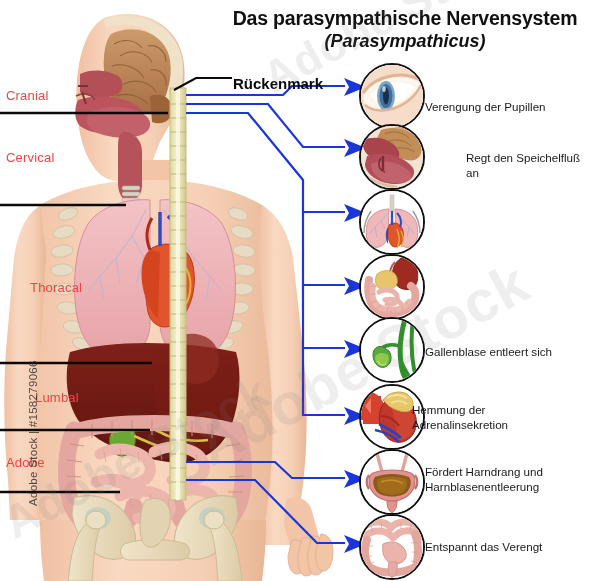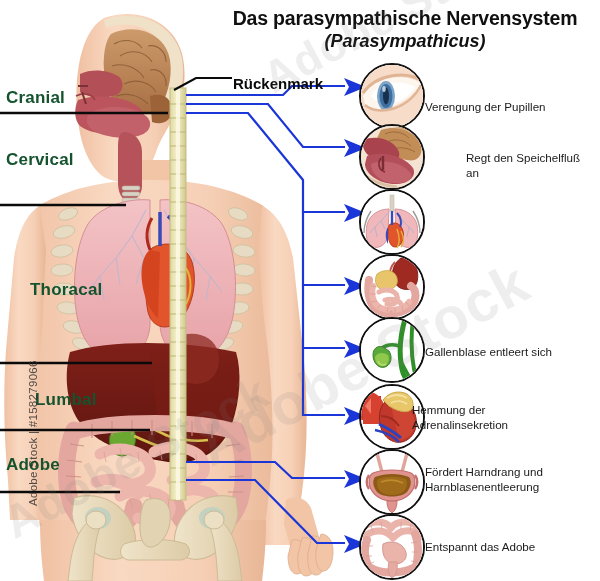--- a/index.html
+++ b/index.html
@@ -7,21 +7,21 @@
   body{width:600px;height:581px;position:relative;overflow:hidden;
        font-family:"Liberation Sans","DejaVu Sans",sans-serif;color:#111;}
   #stage{position:absolute;inset:0;width:593px;height:581px;background:#ffffff;border-radius:9px;}
 
   
   .title-block{position:absolute;left:215px;top:6px;width:380px;text-align:center;}
   .title-main{font-size:19.5px;font-weight:bold;letter-spacing:-0.2px;line-height:24px;color:#101010;}
   .title-sub{font-size:18px;font-weight:bold;font-style:italic;line-height:22px;color:#101010;}
 
   
-  .region-label{position:absolute;font-size:17px;font-weight:bold;color:#14532d;letter-spacing:.2px;}
+  .region-label{position:absolute;font-size:13px;font-weight:normal;color:#ef4444;letter-spacing:.2px;}
 
   
   .rm-label{position:absolute;left:233px;top:75px;font-size:15px;font-weight:bold;color:#0a0a0a;}
 
   
   .icon-circle{position:absolute;width:62px;height:62px;border-radius:50%;
       border:2.2px solid #111;overflow:hidden;background:#fff;}
   .icon-circle svg{display:block;width:100%;height:100%;}
 
   
@@ -497,20 +497,20 @@
       <path d="M10,52 C20,58 40,58 52,52" stroke="#e3a79f" stroke-width="8" fill="none" stroke-linecap="round"></path>
       <path d="M22,28 C30,24 40,26 44,34 C48,42 42,48 34,48 C26,48 20,40 22,28 Z" fill="#eab4ab" stroke="#d29a92" stroke-width="1"></path>
       <path d="M28,46 C26,54 28,60 31,62 C35,60 37,54 36,46 Z" fill="#e7aaa2" stroke="#d29a92" stroke-width="1"></path>
       <g stroke="#d19a93" stroke-width="0.8" opacity=".85">
         <path d="M10,10 L12,16 M20,6 L21,13 M40,6 L40,13 M50,8 L49,15
                  M56,26 L50,27 M57,36 L51,36 M56,46 L50,45
                  M6,30 L12,30 M5,40 L11,40 M8,48 L13,46"></path>
       </g>
     </svg>
   </div>
-  <div class="caption" style="left:425px;top:540px;">Entspannt das Adobe</div>
+  <div class="caption" style="left:425px;top:540px;">Entspannt das Verengt</div>
 
   <div class="wm-big" style="left:180px;top:330px;">Adobe Stock</div>
   <div class="wm-big" style="left:-10px;top:430px;font-size:46px;">Adobe Stock</div>
   <div class="wm-big" style="left:250px;top:-10px;font-size:44px;">Adobe Stock</div>
   <div class="wm-side">Adobe Stock | #158279066</div>
 
 </div>
 
 </body></html>

